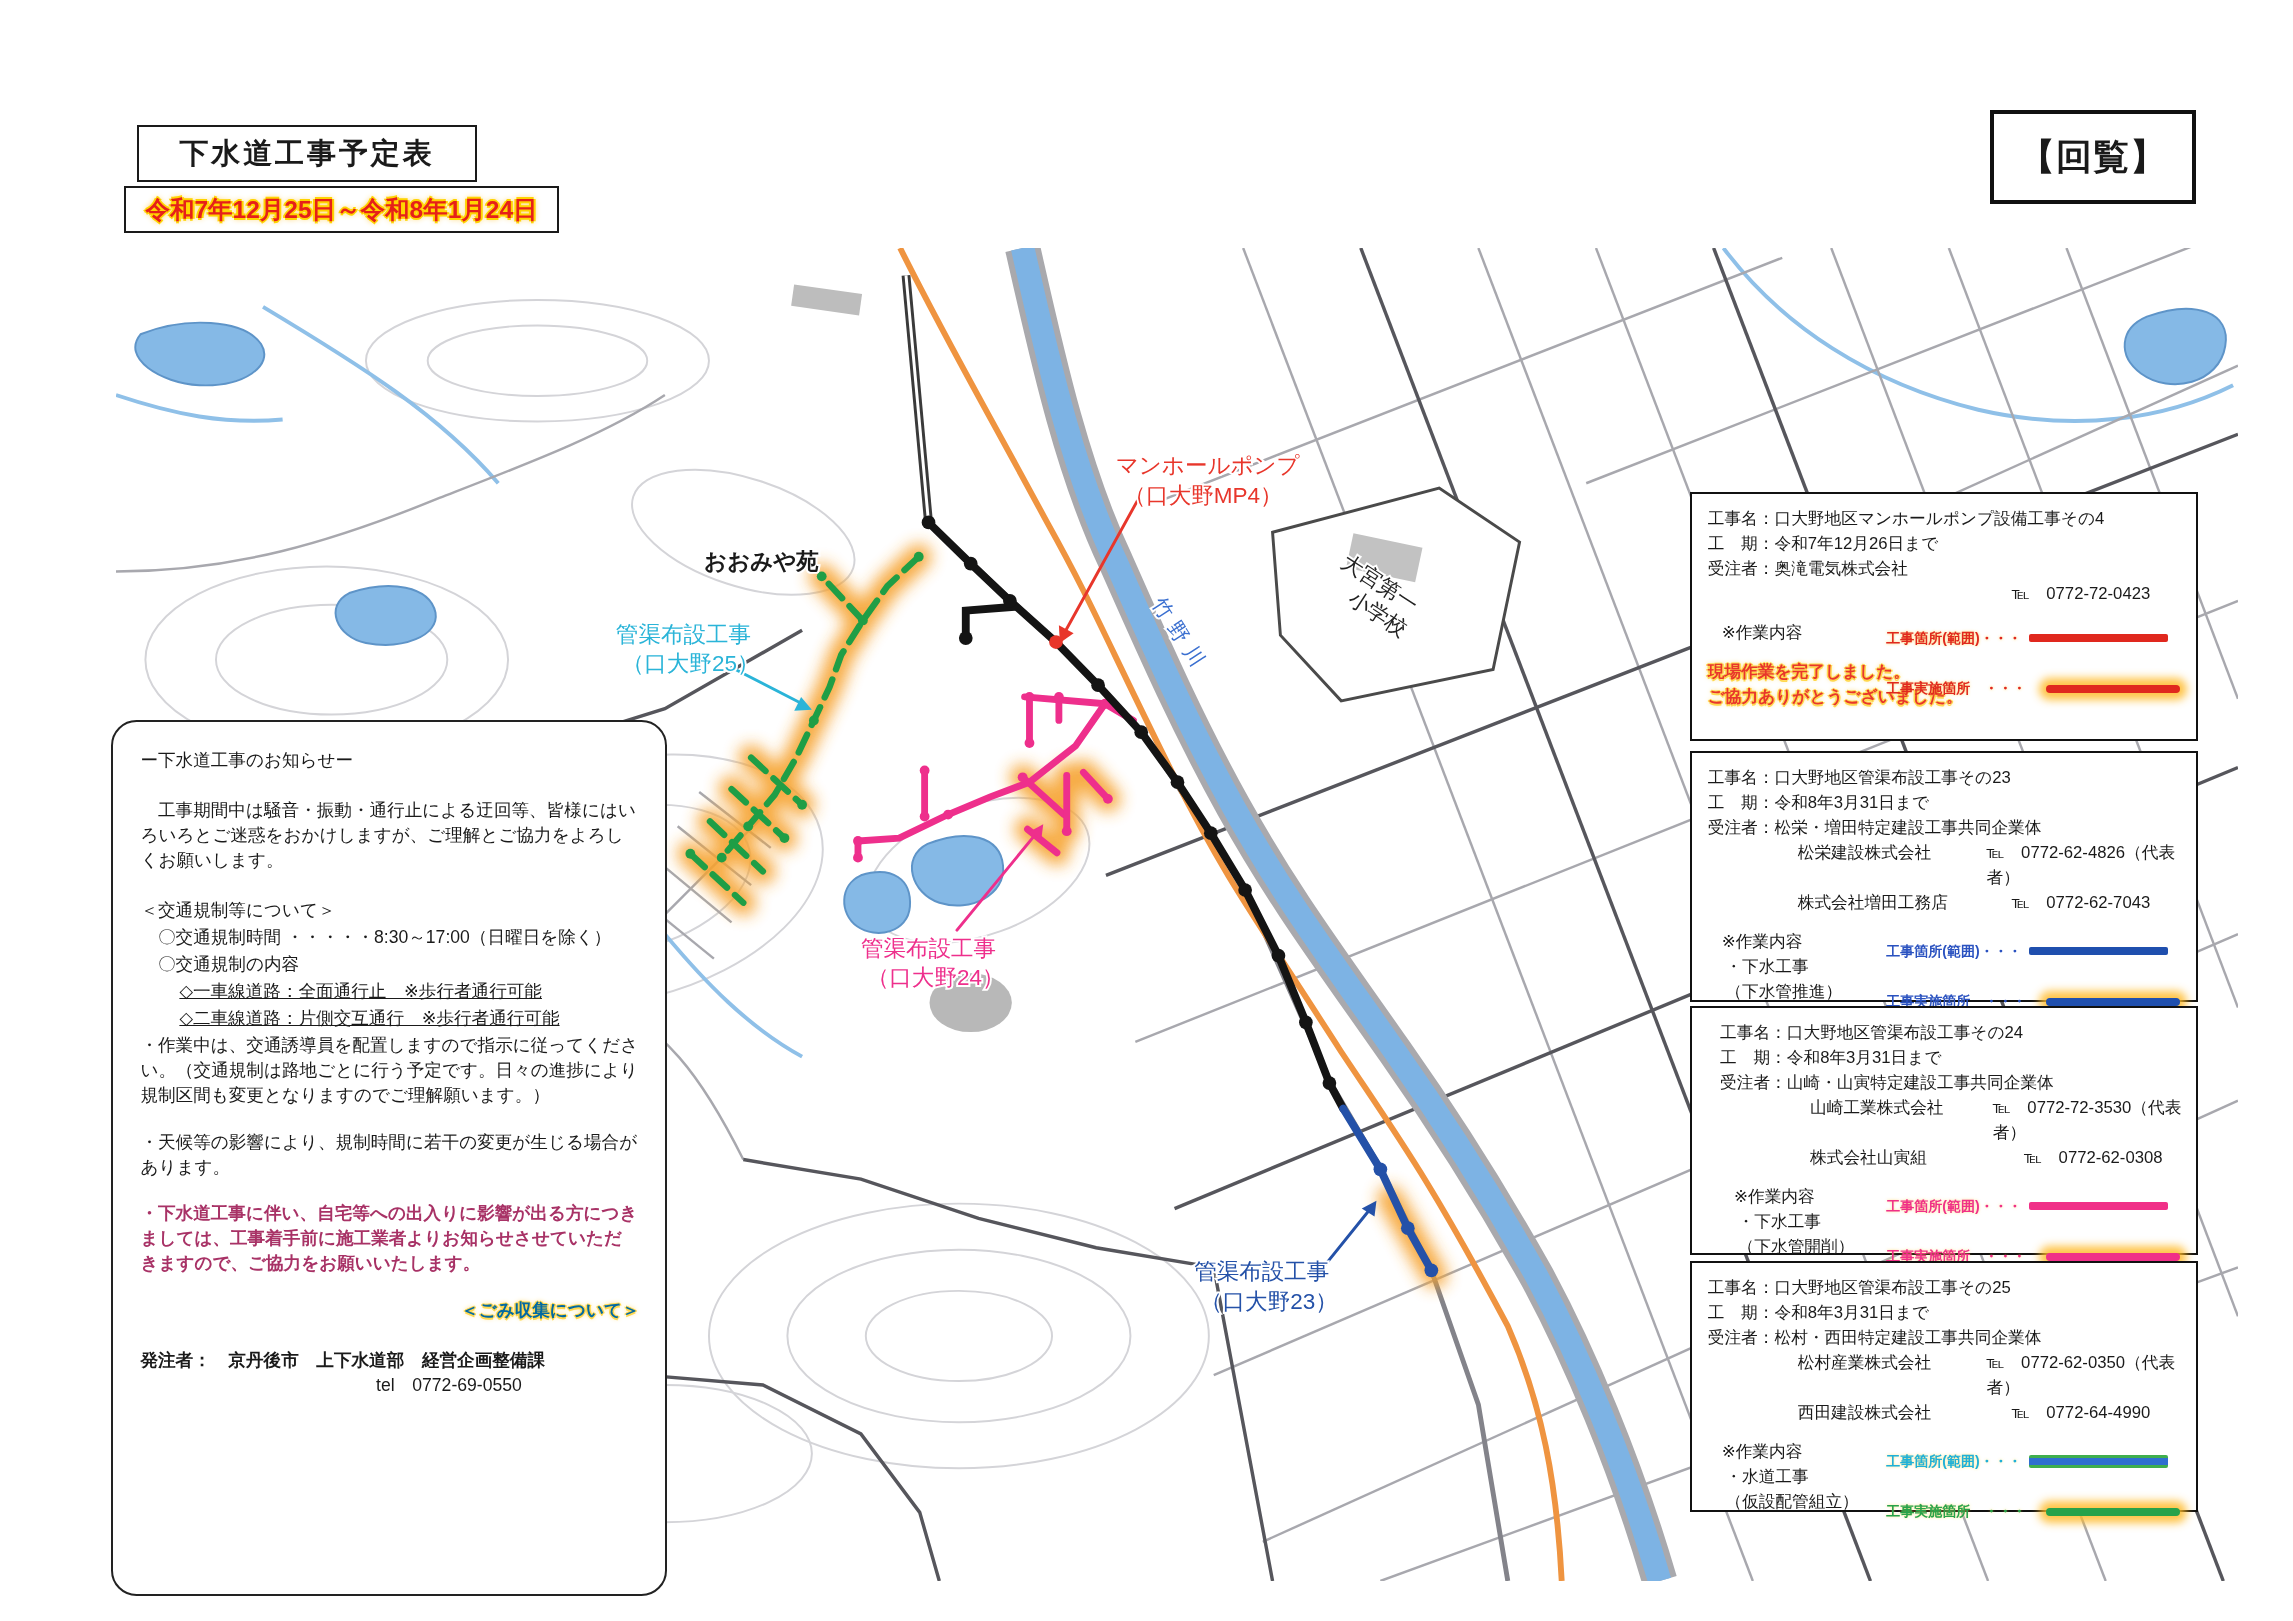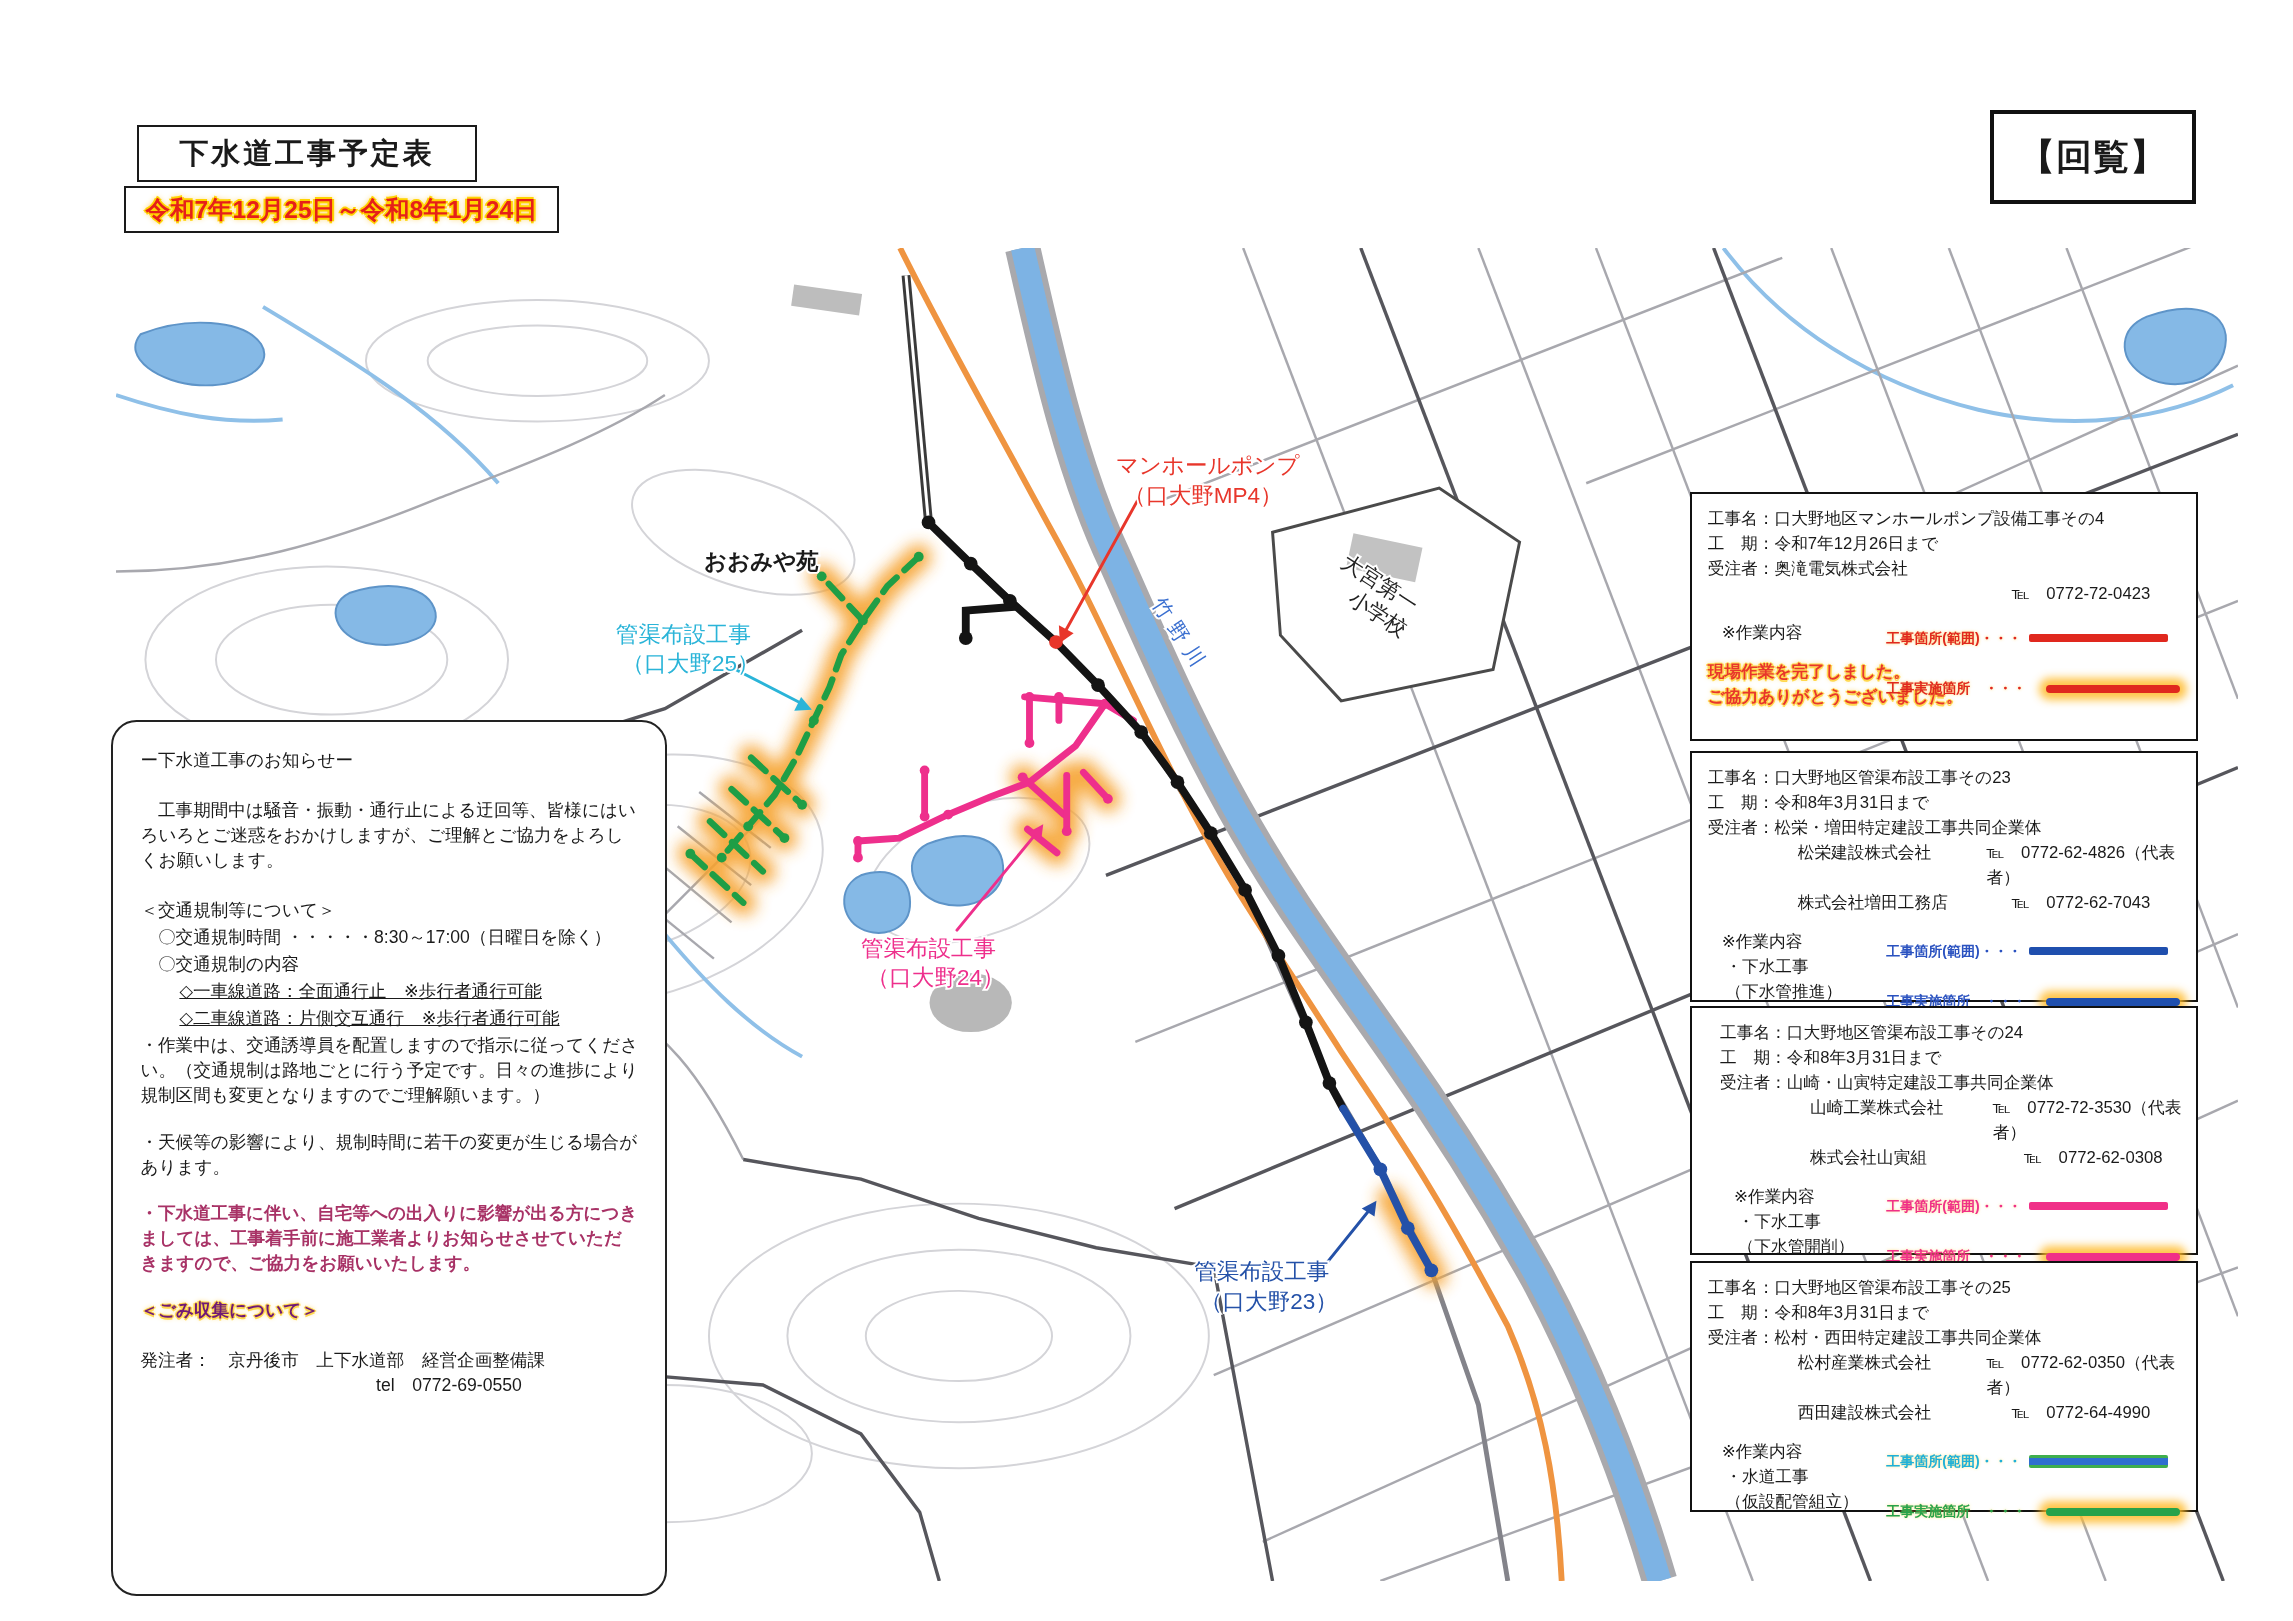--- a/index.html
+++ b/index.html
@@ -20,24 +20,24 @@
   
   .notice{left:111px;top:720px;width:556px;height:876px;background:#fff;border:2.9px solid #222;
           border-radius:25.5px;padding:25.5px 25.5px 19.6px 27.4px;box-sizing:border-box;
           font-size:17.6px;line-height:1.42;z-index:5;}
   .notice p{margin:0 0 13.7px 0;}
   .n-head{margin-bottom:25.5px !important;}
   .n-indent1{margin:0 0 2px 17.6px !important;}
   .n-indent2{margin:0 0 2px 39px !important;text-decoration:underline;}
   .n-gap{margin-top:21.6px !important;}
   .n-access{color:#a83266;font-weight:bold;}
-  .n-red{color:#701a75;font-weight:bold;
-         text-shadow:-1.5px 0 0 #ffd84d,1.5px 0 0 #ffd84d,0 -1.5px 0 #ffd84d,0 1.5px 0 #ffd84d,0 0 4.9px #ffc93c;}
+  .n-red{color:#0369a1;font-weight:bold;
+         text-shadow:-1.5px 0 0 #ffd84d,1.5px 0 0 #ffd84d,0 -1.5px 0 #ffd84d,0 1.5px 0 #ffd84d,0 0 4.9px #ffc93c;text-align:right;}
   .n-garbage{margin-bottom:2px !important;}
-  .n-orderer{margin-top:25.5px !important;margin-bottom:0 !important;}
+  .n-orderer{margin-top:25.5px !important;margin-bottom:0 !important;font-weight:bold;}
   .n-tel{text-align:center;margin:0 0 0 118px !important;}
   
   .proj{left:1690px;width:508px;background:#fff;border:2.9px solid #111;box-sizing:border-box;
         padding:11.8px 13.7px 9.8px 15.7px;font-size:16.7px;line-height:1.5;z-index:5;}
   .proj .row{white-space:nowrap;}
   .comp{margin-left:90px;display:flex;}
   .comp .cname{width:214px;}
   .lower{position:relative;margin-top:13.7px;min-height:94px;}
   .worktitle{margin-left:14px;}
   .workline{margin-left:17.6px;}

